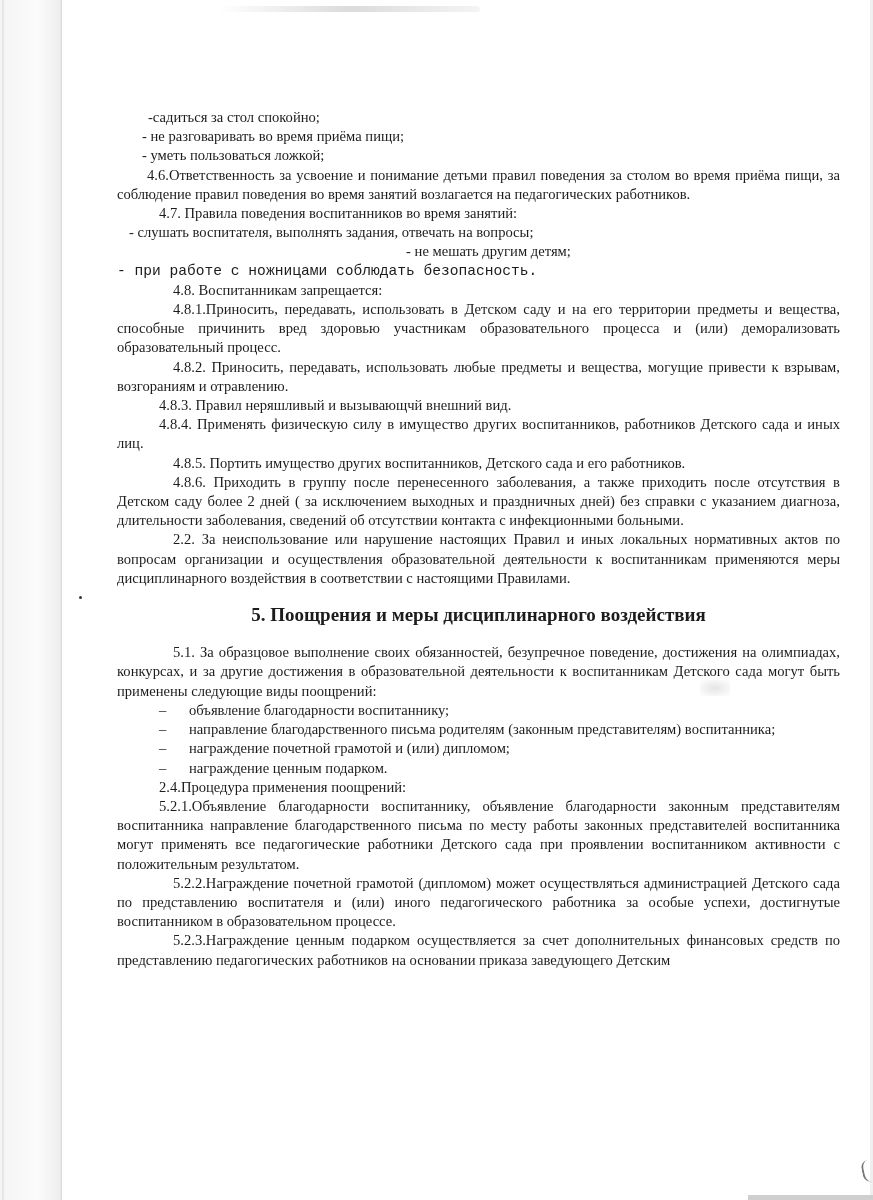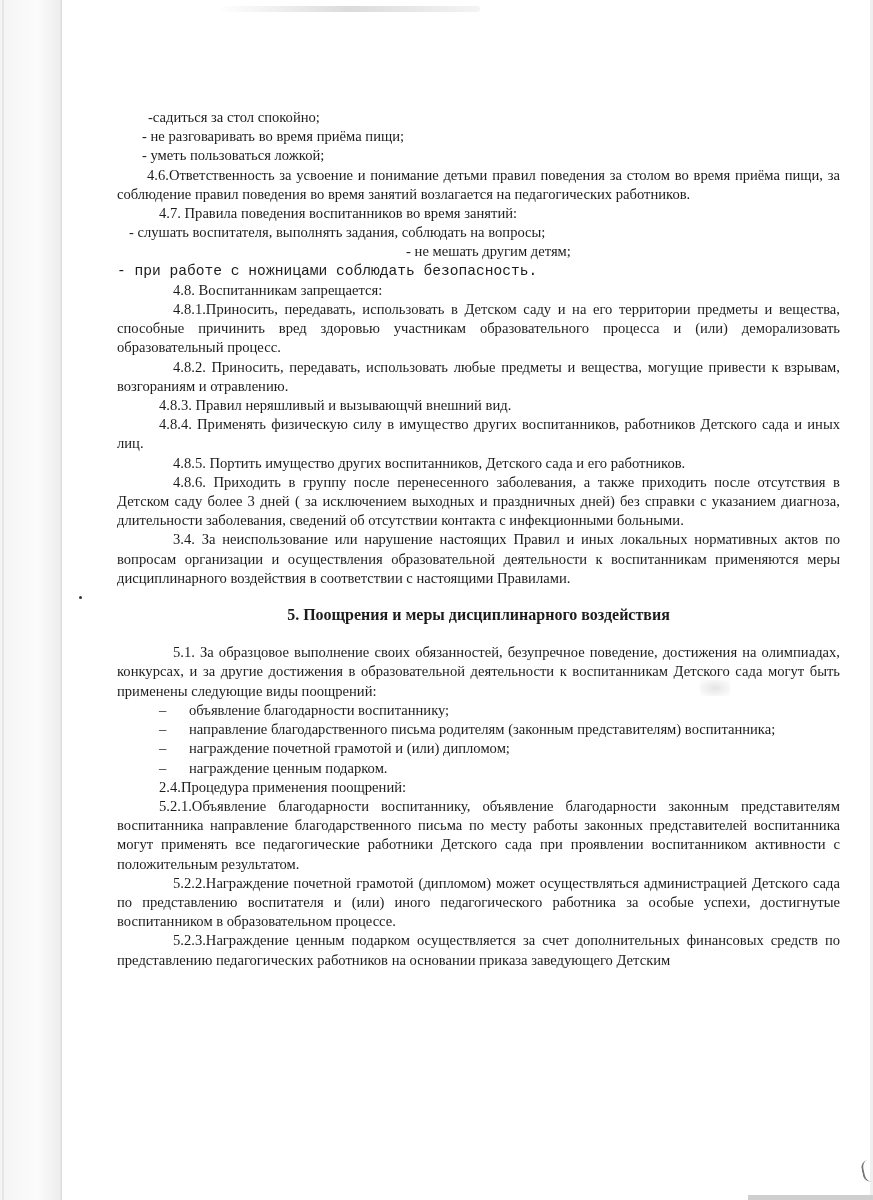--- a/index.html
+++ b/index.html
@@ -48,21 +48,21 @@
   .ind3 { text-indent: 56px; }
 
   .l-sit   { padding-left: 31px; }
   .l-ne    { padding-left: 25px; }
   .l-umet  { padding-left: 25px; }
   .l-dash1 { padding-left: 12px; }
   .l-dash2 { padding-left: 20px; text-align: center; }
   .l-dash3 { padding-left: 0px; font-family: Liberation Mono, monospace; }
 
   .heading {
-    text-align: center; font-weight: bold; font-size: 16px;
+    text-align: center; font-weight: bold; font-size: 19px;
     margin: 17px 0 19px 0 !important;
   }
   .bullet {
     display: flex; padding-left: 42px;
   }
   .bullet .dash { width: 30px; flex: none; }
   .bullet .txt { flex: 1; text-align: justify; }
 </style>
 </head>
 <body>
@@ -74,31 +74,31 @@
 <div class="scan-dot"></div>
 <div class="smudge"></div>
 <div class="page-corner-mark"></div>
 
 <div class="doc">
   <p class="l-sit">-садиться за стол спокойно;</p>
   <p class="l-ne">- не разговаривать во время приёма пищи;</p>
   <p class="l-umet">- уметь пользоваться ложкой;</p>
   <p class="j ind1">4.6.Ответственность за усвоение и понимание детьми правил поведения за столом во время приёма пищи, за соблюдение правил поведения во время занятий возлагается на педагогических работников.</p>
   <p class="ind2">4.7. Правила поведения воспитанников во время занятий:</p>
-  <p class="l-dash1">- слушать воспитателя, выполнять задания, соблюдать на вопросы;</p>
+  <p class="l-dash1">- слушать воспитателя, выполнять задания, отвечать на вопросы;</p>
   <p class="l-dash2">- не мешать другим детям;</p>
   <p class="l-dash3">- при работе с ножницами соблюдать безопасность.</p>
   <p class="ind3">4.8. Воспитанникам запрещается:</p>
   <p class="j ind3">4.8.1.Приносить, передавать, использовать в Детском саду и на его территории предметы и вещества, способные причинить вред здоровью участникам образовательного процесса и (или) деморализовать образовательный процесс.</p>
   <p class="j ind3">4.8.2. Приносить, передавать, использовать любые предметы и вещества, могущие привести к взрывам, возгораниям и отравлению.</p>
   <p class="ind2">4.8.3. Правил неряшливый и вызывающчй внешний вид.</p>
   <p class="j ind2">4.8.4. Применять физическую силу в имущество других воспитанников, работников Детского сада и иных лиц.</p>
   <p class="ind3">4.8.5. Портить имущество других воспитанников, Детского сада и его работников.</p>
-  <p class="j ind3">4.8.6. Приходить в группу после перенесенного заболевания, а также приходить после отсутствия в Детском саду более 3 дней ( за исключением выходных и праздничных дней) без справки с указанием диагноза, длительности заболевания, сведений об отсутствии контакта с инфекционными больными.</p>
-  <p class="j ind3">3.4. За неиспользование или нарушение настоящих Правил и иных локальных нормативных актов по вопросам организации и осуществления образовательной деятельности к воспитанникам применяются меры дисциплинарного воздействия в соответствии с настоящими Правилами.</p>
+  <p class="j ind3">4.8.6. Приходить в группу после перенесенного заболевания, а также приходить после отсутствия в Детском саду более 2 дней ( за исключением выходных и праздничных дней) без справки с указанием диагноза, длительности заболевания, сведений об отсутствии контакта с инфекционными больными.</p>
+  <p class="j ind3">2.2. За неиспользование или нарушение настоящих Правил и иных локальных нормативных актов по вопросам организации и осуществления образовательной деятельности к воспитанникам применяются меры дисциплинарного воздействия в соответствии с настоящими Правилами.</p>
 
   <p class="heading">5. Поощрения и меры дисциплинарного воздействия</p>
 
   <p class="j ind3">5.1. За образцовое выполнение своих обязанностей, безупречное поведение, достижения на олимпиадах, конкурсах,  и за другие достижения в образовательной деятельности к воспитанникам Детского сада могут быть применены следующие виды поощрений:</p>
   <div class="bullet">
     <span class="dash">–</span>
     <span class="txt">объявление благодарности воспитаннику;</span>
   </div>
   <div class="bullet">
     <span class="dash">–</span>

